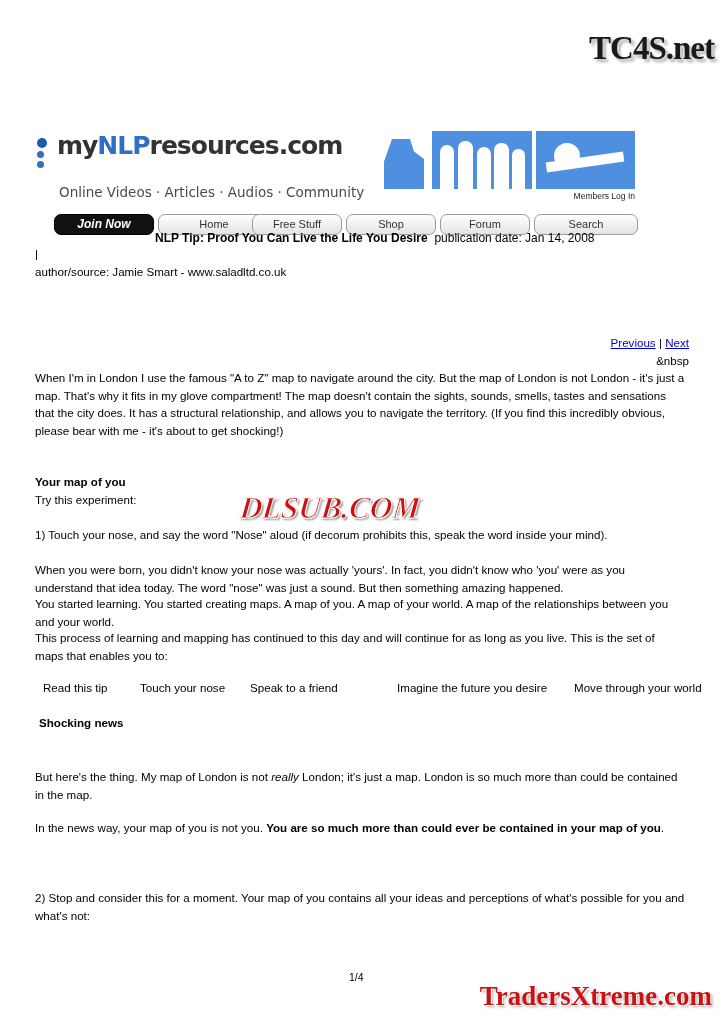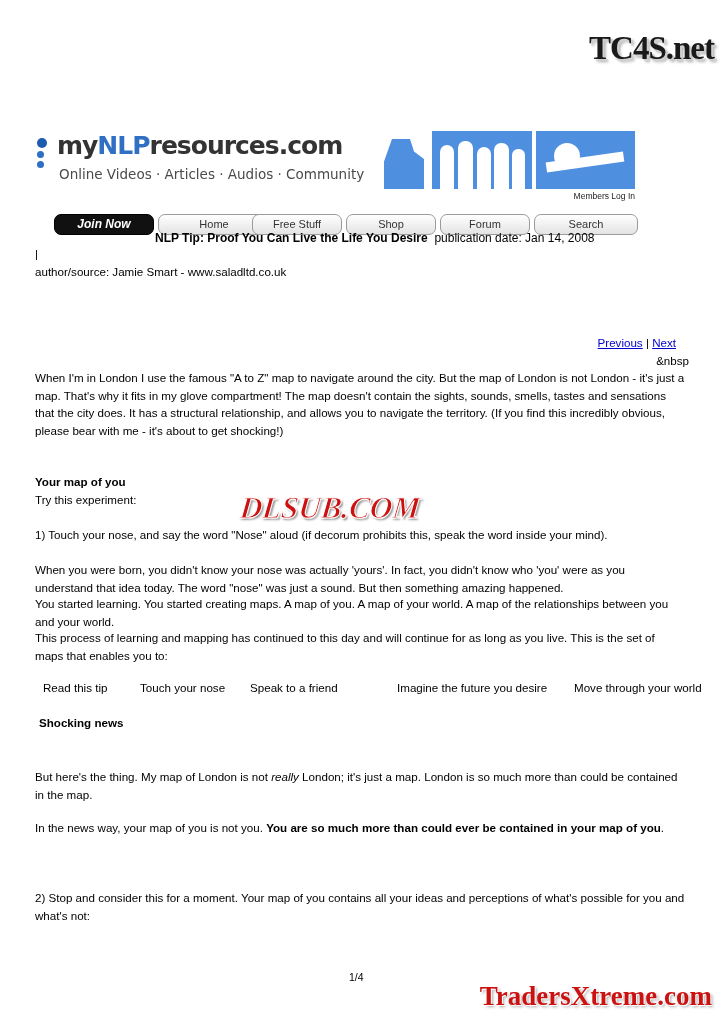--- a/index.html
+++ b/index.html
@@ -69,21 +69,21 @@
     font-size: 25px;
     font-weight: bold;
     letter-spacing: -1px;
     color: #333333;
     white-space: nowrap;
   }
   .logo-text .nlp { color: #2f6fc4; }
   .logo-sub {
     position: absolute;
     left: 24px;
-    top: 35px;
+    top: 53px;
     font-family: "DejaVu Sans", sans-serif;
     font-size: 13.5px;
     color: #4a4a4a;
     letter-spacing: 0px;
     white-space: nowrap;
   }
   .banner-images {
     position: absolute;
     left: 345px;
     top: 0px;
@@ -158,21 +158,21 @@
   }
   .author {
     position: absolute;
     left: 35px;
     top: 265px;
     font-size: 11.6px;
   }
 
   .prevnext {
     position: absolute;
-    right: 48px;
+    right: 35px;
     top: 336px;
     font-size: 11.6px;
     text-align: center;
     white-space: nowrap;
     padding-left: 24px;
   }
   .prevnext a {
     color: #0000cc;
     text-decoration: underline;
     cursor: pointer;

